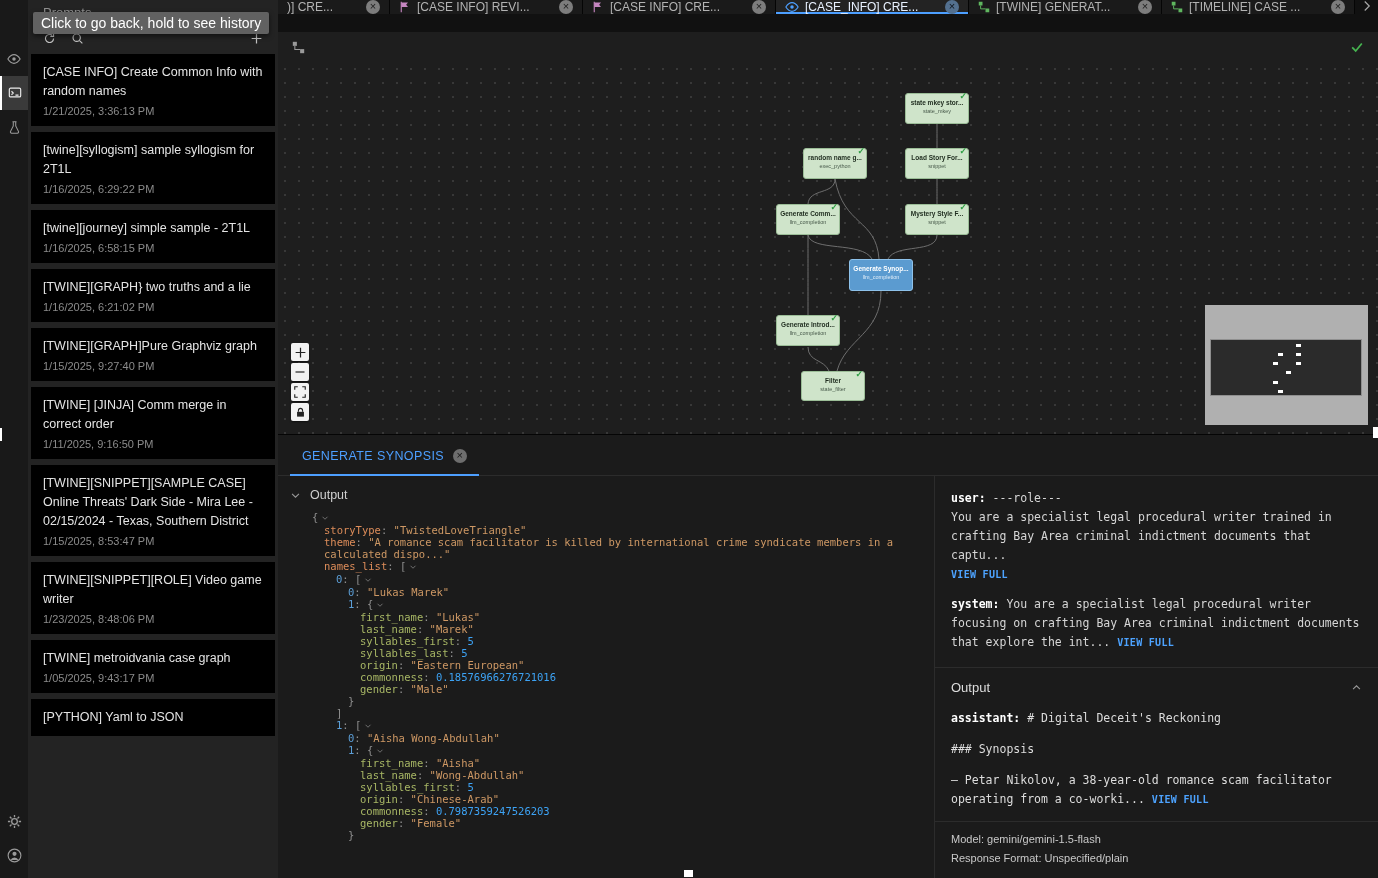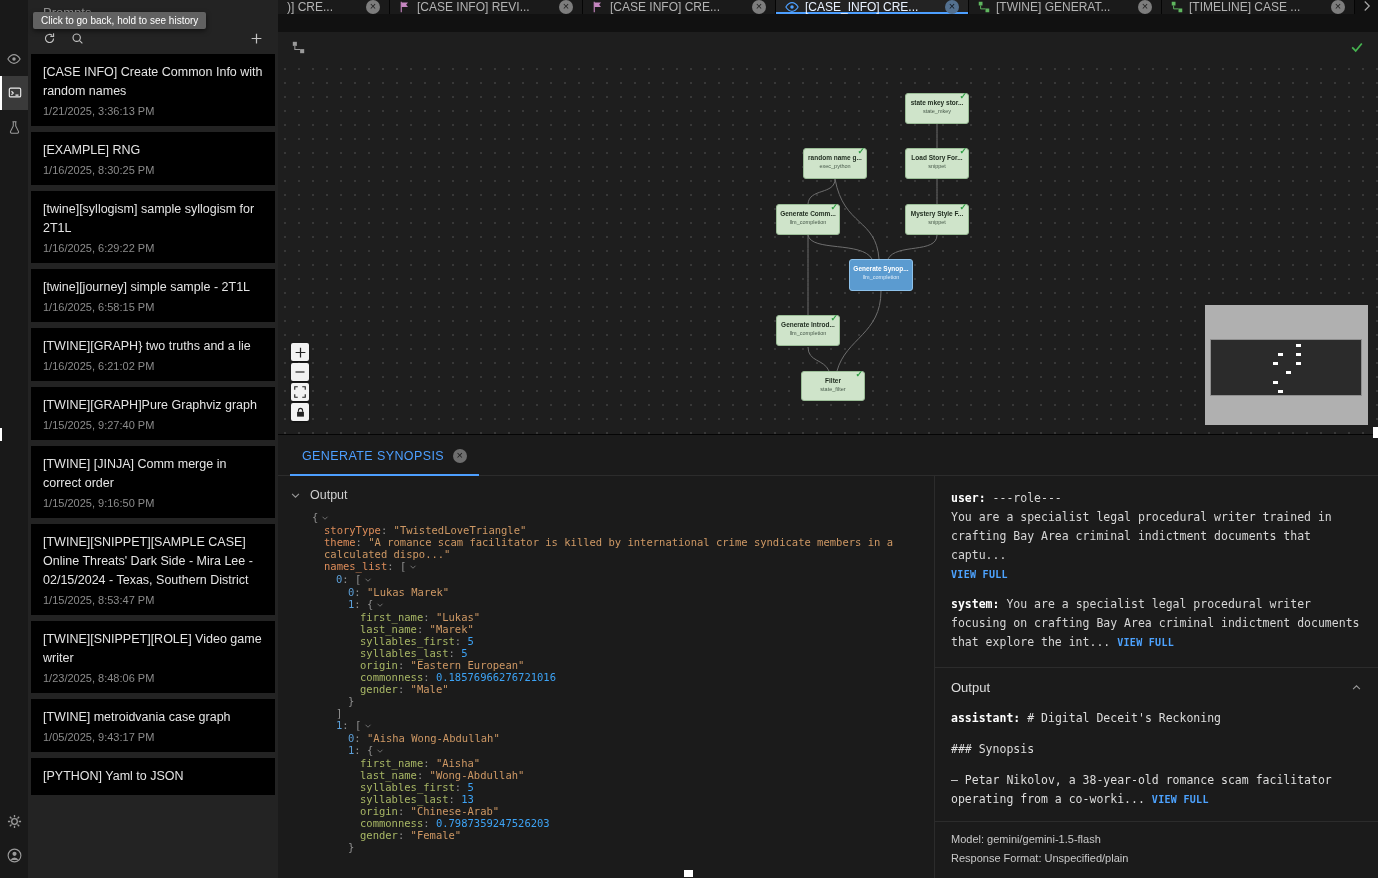--- a/index.html
+++ b/index.html
@@ -11,21 +11,21 @@
   .rail{width:28px;background:#191919;display:flex;flex-direction:column;padding-top:42px;flex:none}
   .rail-top,.rail-bottom{display:flex;flex-direction:column}
   .rail-bottom{margin-top:auto;padding-bottom:6px}
   .rail-item{width:28px;height:34px;display:flex;align-items:center;justify-content:center;color:#9a9a9a;cursor:pointer}
   .rail-item.active{background:#3a3a3a;color:#ececec;border-left:2px solid #fff}
   .icon svg{display:block}
 
   
   .sidebar{width:250px;background:#232323;display:flex;flex-direction:column;position:relative;flex:none}
   .sidebar-title{padding:5px 15px 0;color:#8f8f8f;font-size:13px}
-  .tooltip{position:absolute;top:12px;left:5px;background:#616161;color:#fff;font-size:10px;padding:3px 8px;border-radius:2px;box-shadow:0 2px 5px rgba(0,0,0,.55);z-index:6;white-space:nowrap}
+  .tooltip{position:absolute;top:12px;left:5px;background:#616161;color:#fff;font-size:14px;padding:3px 8px;border-radius:2px;box-shadow:0 2px 5px rgba(0,0,0,.55);z-index:6;white-space:nowrap}
   .sidebar-toolbar{display:flex;align-items:center;gap:15px;padding:12px 15px 9px;color:#c2c2c2}
   .sidebar-toolbar .spacer{flex:1}
   .tool-btn{cursor:pointer;display:flex;align-items:center;color:#c2c2c2}
   .prompt-list{flex:1;overflow:hidden;padding:0 3px}
   .prompt-item{background:#000000;margin-bottom:6px;padding:9px 12px;cursor:pointer}
   .prompt-item .title{font-size:12.5px;color:#e4e4e4;line-height:19px}
   .prompt-item .time{font-size:11px;color:#8b8b8b;margin-top:4px}
 
   
   .main{flex:1;display:flex;flex-direction:column;min-width:0}
@@ -173,42 +173,38 @@
             </svg>
           </span>
         </span>
     </div>
     <div class="prompt-list">
         <div class="prompt-item">
           <div class="title">[CASE INFO] Create Common Info with random names</div>
           <div class="time">1/21/2025, 3:36:13 PM</div>
         </div>
         <div class="prompt-item">
-          <div class="title">[EXAMPLE] RNG</div>
-          <div class="time">1/16/2025, 8:30:25 PM</div>
-        </div>
-        <div class="prompt-item">
           <div class="title">[twine][syllogism] sample syllogism for 2T1L</div>
           <div class="time">1/16/2025, 6:29:22 PM</div>
         </div>
         <div class="prompt-item">
           <div class="title">[twine][journey] simple sample - 2T1L</div>
           <div class="time">1/16/2025, 6:58:15 PM</div>
         </div>
         <div class="prompt-item">
           <div class="title">[TWINE][GRAPH} two truths and a lie</div>
           <div class="time">1/16/2025, 6:21:02 PM</div>
         </div>
         <div class="prompt-item">
           <div class="title">[TWINE][GRAPH]Pure Graphviz graph</div>
           <div class="time">1/15/2025, 9:27:40 PM</div>
         </div>
         <div class="prompt-item">
           <div class="title">[TWINE] [JINJA] Comm merge in correct order</div>
-          <div class="time">1/15/2025, 9:16:50 PM</div>
+          <div class="time">1/11/2025, 9:16:50 PM</div>
         </div>
         <div class="prompt-item">
           <div class="title">[TWINE][SNIPPET][SAMPLE CASE] Online Threats' Dark Side - Mira Lee - 02/15/2024 - Texas, Southern District</div>
           <div class="time">1/15/2025, 8:53:47 PM</div>
         </div>
         <div class="prompt-item">
           <div class="title">[TWINE][SNIPPET][ROLE] Video game writer</div>
           <div class="time">1/23/2025, 8:48:06 PM</div>
         </div>
         <div class="prompt-item">
@@ -448,21 +444,20 @@
               <div class="jl" style="padding-left:24px"><span class="tok idx">1</span><span class="tok p">: </span><span class="tok p">[</span><span class="caret"><svg width="8" height="8" viewBox="0 0 16 16">
                     <path d="M3 5.5l5 5 5-5" fill="none" stroke="currentColor" stroke-width="2"></path>
                   </svg></span></div>
               <div class="jl" style="padding-left:36px"><span class="tok idx">0</span><span class="tok p">: </span><span class="tok str">"Aisha Wong-Abdullah"</span></div>
               <div class="jl" style="padding-left:36px"><span class="tok idx">1</span><span class="tok p">: </span><span class="tok p">{</span><span class="caret"><svg width="8" height="8" viewBox="0 0 16 16">
                     <path d="M3 5.5l5 5 5-5" fill="none" stroke="currentColor" stroke-width="2"></path>
                   </svg></span></div>
               <div class="jl" style="padding-left:48px"><span class="tok k2">first_name</span><span class="tok p">: </span><span class="tok str">"Aisha"</span></div>
               <div class="jl" style="padding-left:48px"><span class="tok k2">last_name</span><span class="tok p">: </span><span class="tok str">"Wong-Abdullah"</span></div>
               <div class="jl" style="padding-left:48px"><span class="tok k2">syllables_first</span><span class="tok p">: </span><span class="tok num">5</span></div>
-              <div class="jl" style="padding-left:48px"><span class="tok k2">syllables_last</span><span class="tok p">: </span><span class="tok num">13</span></div>
               <div class="jl" style="padding-left:48px"><span class="tok k2">origin</span><span class="tok p">: </span><span class="tok str">"Chinese-Arab"</span></div>
               <div class="jl" style="padding-left:48px"><span class="tok k2">commonness</span><span class="tok p">: </span><span class="tok num">0.7987359247526203</span></div>
               <div class="jl" style="padding-left:48px"><span class="tok k2">gender</span><span class="tok p">: </span><span class="tok str">"Female"</span></div>
               <div class="jl" style="padding-left:36px"><span class="tok p">}</span></div>
             </div>
         </div>
 
         <div class="right-pane">
           <div class="messages">
               <div class="msg"><span class="role">user:</span> ---role---<br>You are a specialist legal procedural writer trained in crafting Bay Area criminal indictment documents that captu...<br><span class="viewfull">VIEW FULL</span></div>

